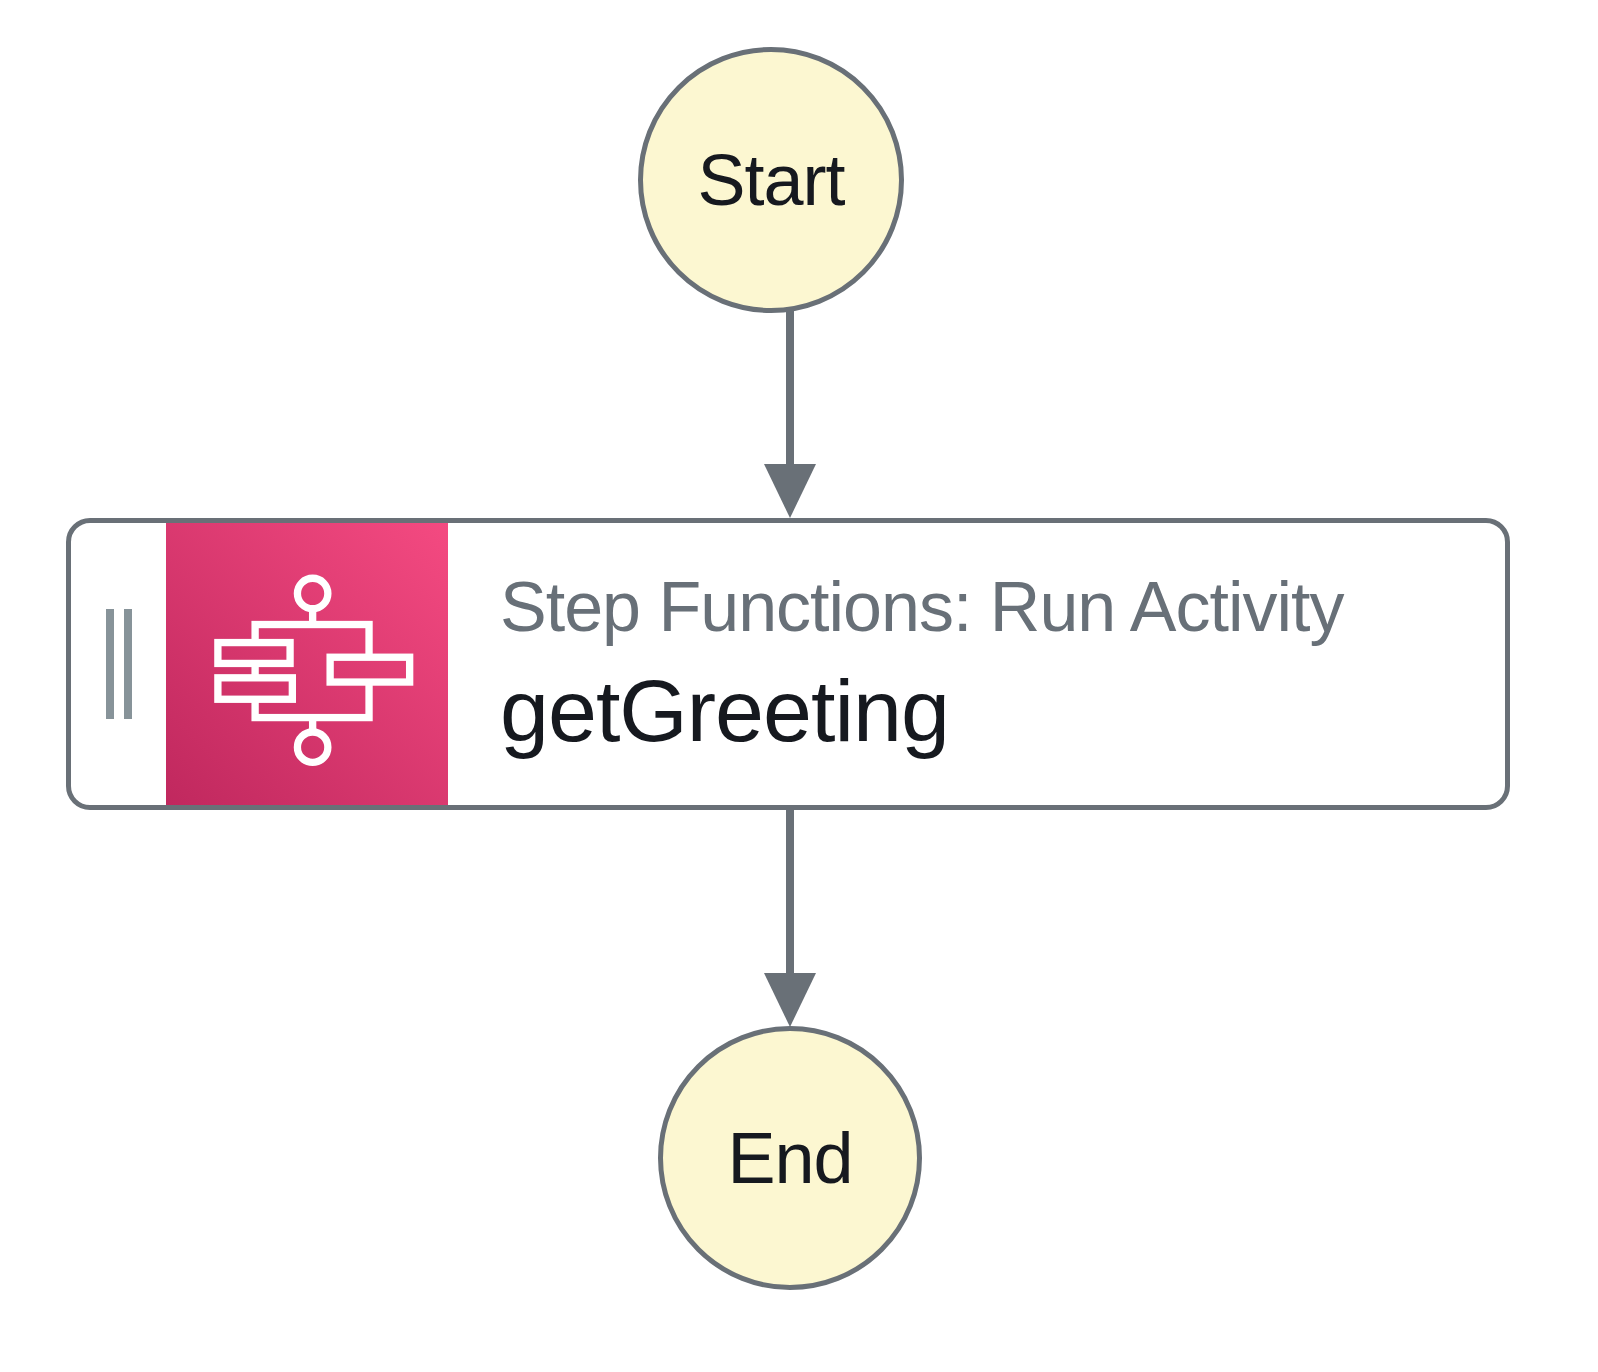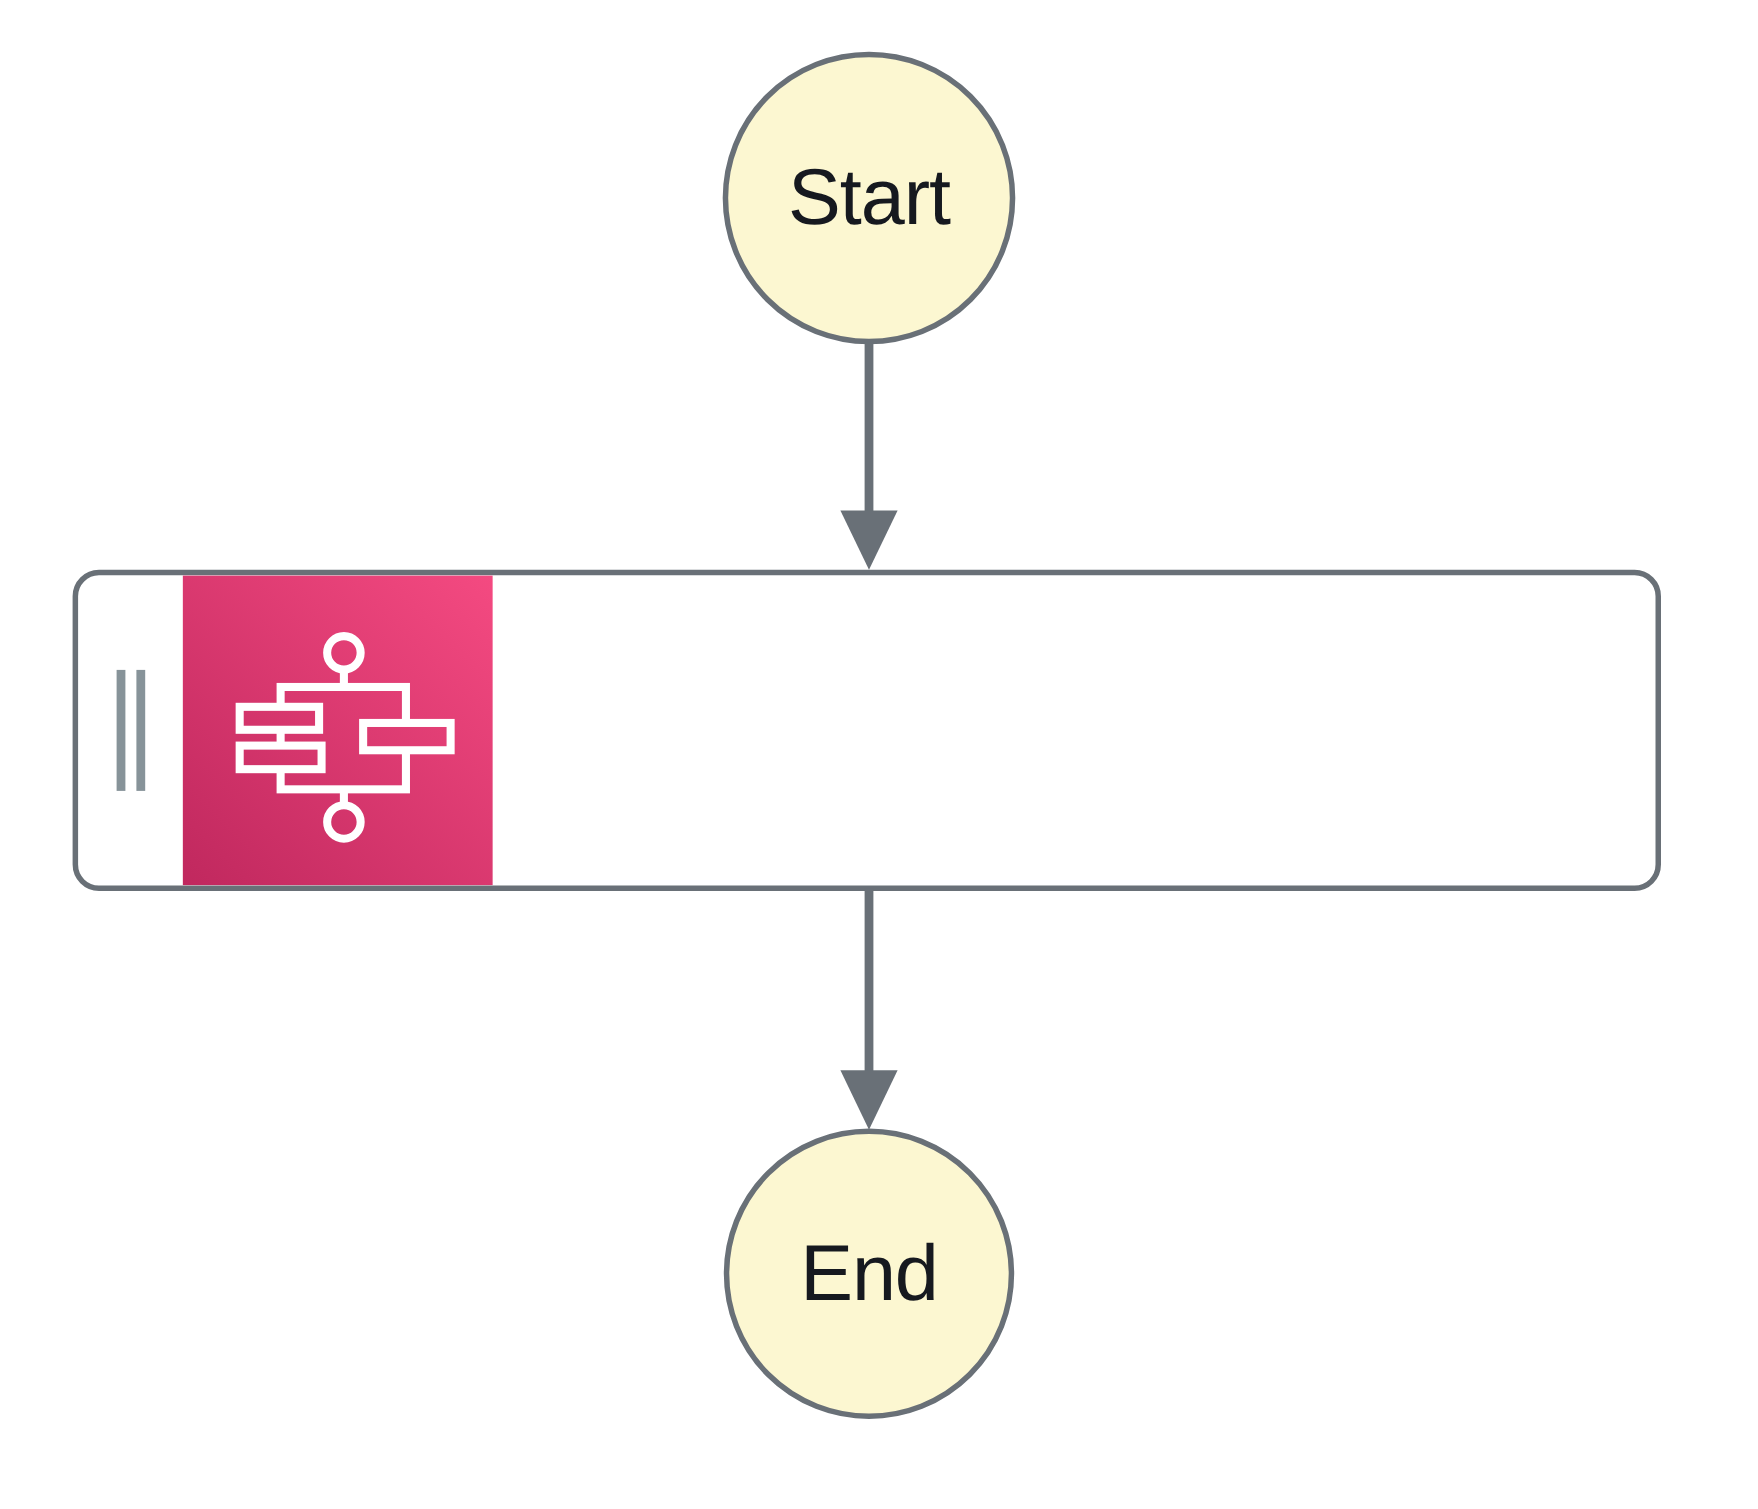--- a/index.html
+++ b/index.html
@@ -18,21 +18,21 @@
     border-radius:50%;
     background:var(--node-fill, #FCF7D1);
     border:5px solid var(--node-border, #697077);
     display:flex; align-items:center; justify-content:center;
   }
   .terminal-label {
     font-size:72px;
     color:var(--name-color, #16191F);
     letter-spacing:-1px;
   }
-  .start-node { left:657px; top:47px;  width:266px; height:266px; }
+  .start-node { left:638px; top:47px;  width:266px; height:266px; }
   .end-node   { left:658px; top:1026px; width:264px; height:264px;justify-content:center; }
 
   
   .connector-line {
     position:absolute;
     width:8px; left:786px;
     background:var(--arrow, #697077);
   }
   .connector-line.first  { top:311px; height:156px; }
   .connector-line.second { top:808px; height:168px; }
@@ -133,20 +133,24 @@
           <path d="M52 69 L52 74.1"></path>
           <circle cx="52" cy="79.5" r="5.4"></circle>
         </g>
         <g stroke="#FFFFFF" stroke-width="2.6" fill="url(#sfgrad)">
           <rect x="18.4" y="42.4" width="25.6" height="7.4"></rect>
           <rect x="18.4" y="54.9" width="26.4" height="7.6"></rect>
           <rect x="58.2" y="47.6" width="28.2" height="8.8"></rect>
         </g>
       </svg>
     </div>
+    <div class="task-text">
+      <span class="service-label">Step Functions: Run Activity</span>
+      <span class="task-name">getGreeting</span>
+    </div>
   </div>
 
   <div class="connector-line second"></div>
   <div class="arrowhead second"></div>
 
   <div class="terminal-node end-node">
     <span class="terminal-label">End</span>
   </div>
 
 </div>

